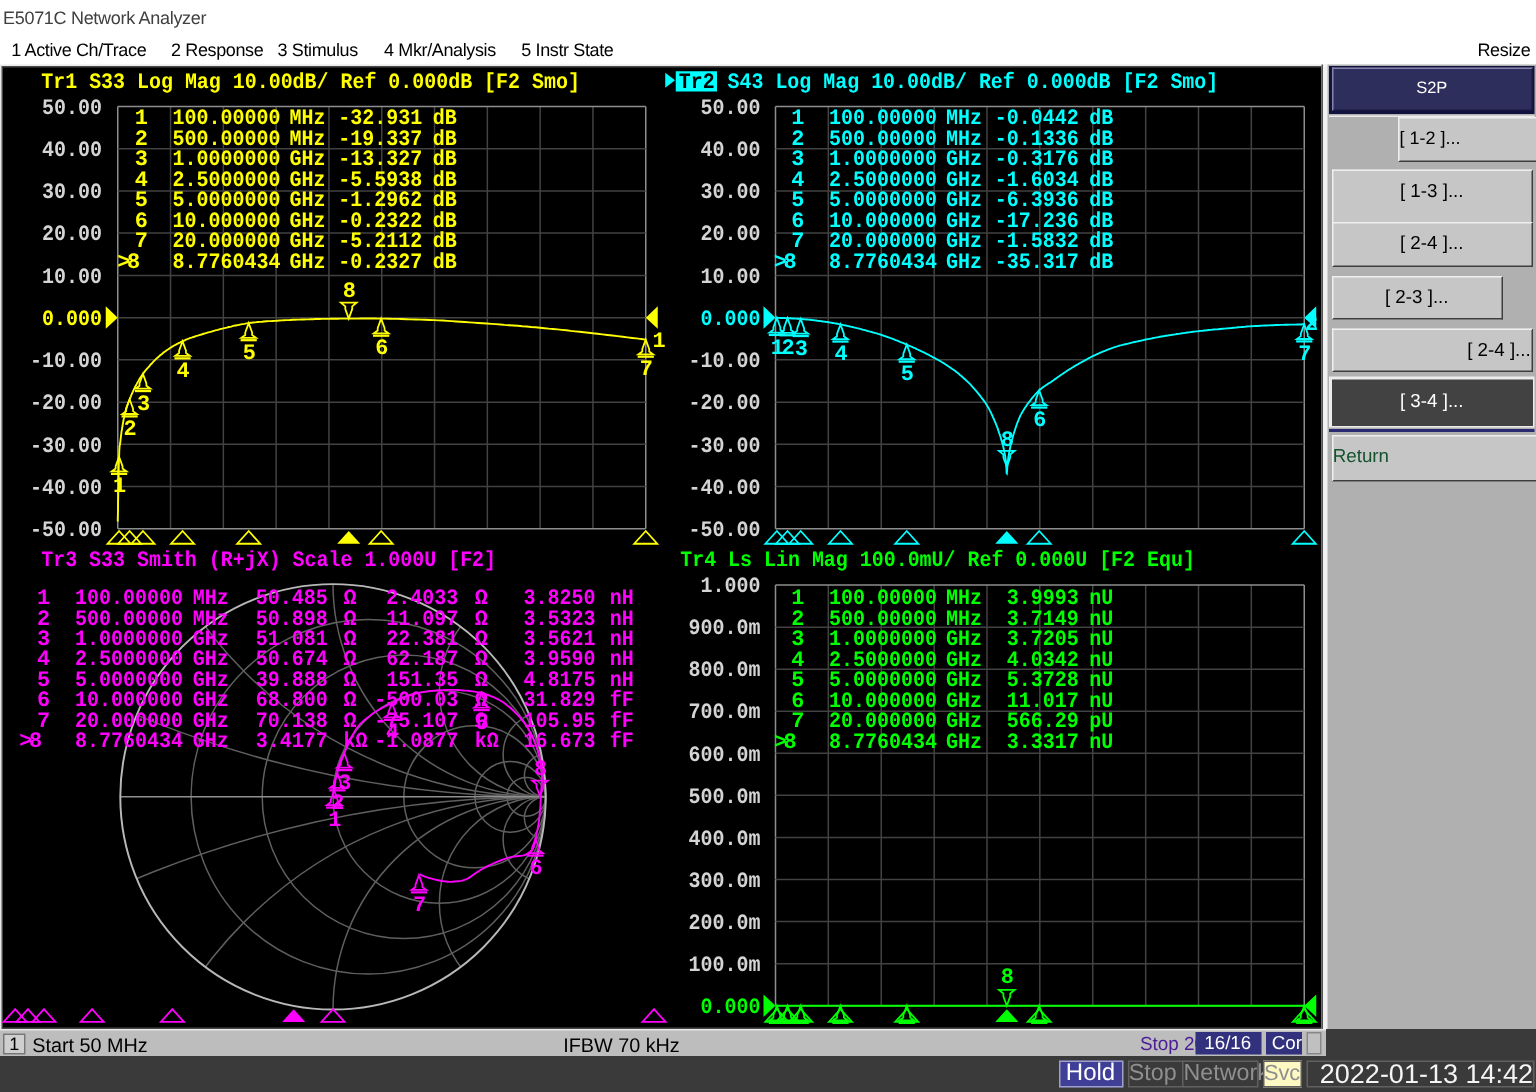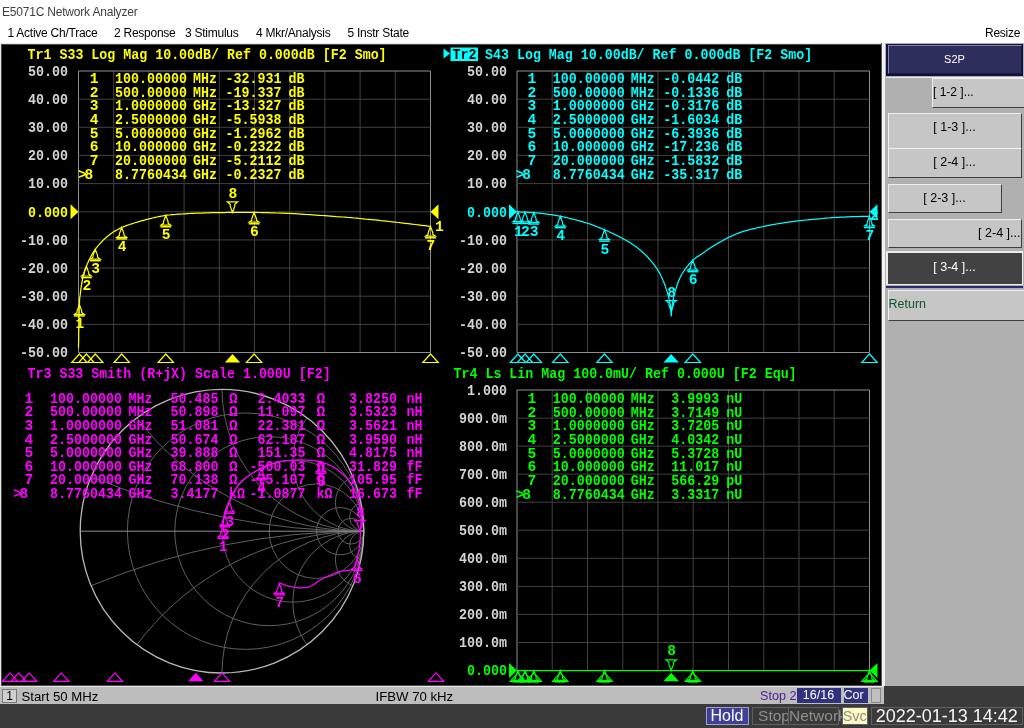--- a/index.html
+++ b/index.html
@@ -32,28 +32,28 @@
 <div class="abs" style="left:886px;top:286.3px;width:137px;height:2.2px;background:#2a2a70"></div>
 <div class="abs" style="left:887.5px;top:290px;width:150px;height:30.5px;background:#c6c6c6;border-top:1.5px solid #efefef;border-left:1.5px solid #efefef;border-right:1.5px solid #3e3e3e;border-bottom:1.5px solid #3e3e3e;color:#14532d;font-size:12.5px;text-align:left;line-height:27px">Return</div>
 
 <div class="abs" style="left:0;top:686px;width:1024px;height:42px;background:#3a3a3a"></div>
 <div class="abs" style="left:0;top:686px;width:884px;height:17.5px;background:#bdbdbd;border-top:1px solid #e8e8e8">
   <div class="abs" style="left:2px;top:1.5px;width:15px;height:14px;background:#cfcfcf;border:1px solid #777;color:#000;font-size:12px;text-align:center;line-height:13px">1</div>
   <span class="abs" style="left:21.5px;top:1.5px;font-size:13.2px;color:#000">Start 50 MHz</span>
   <span class="abs" style="left:375.5px;top:1.5px;font-size:13.2px;color:#000">IFBW 70 kHz</span>
   <span class="abs" style="left:760px;top:1.5px;font-size:12.6px;color:#4c1d95">Stop 20 GHz</span>
   <div class="abs" style="left:796.5px;top:1px;width:44px;height:15px;background:#31317d;color:#fff;font-size:12.5px;text-align:center;line-height:15px">16/16</div>
-  <div class="abs" style="left:843.5px;top:1px;width:24.5px;height:15px;background:#31317d;color:#fff;font-size:12.5px;text-align:left;line-height:15px">Cor</div>
+  <div class="abs" style="left:843.5px;top:1px;width:24.5px;height:15px;background:#31317d;color:#fff;font-size:12.5px;text-align:right;line-height:15px">Cor</div>
   <div class="abs" style="left:870.5px;top:1px;width:10px;height:15px;background:#c0c0c0;border:1px solid #888"></div>
 </div>
 <div class="abs" style="left:705.5px;top:707px;width:43px;height:18px;background:#3f3f98;border:1px solid #9f9fc8;color:#fff;font-size:16px;text-align:center;line-height:16.5px">Hold</div>
-<div class="abs" style="left:751.5px;top:707px;width:45px;height:18px;background:#3a3a3a;border:1px solid #606060;color:#8f8f8f;font-size:15.5px;text-align:center;line-height:16.5px">Stop</div>
+<div class="abs" style="left:751.5px;top:707px;width:45px;height:18px;background:#3a3a3a;border:1px solid #606060;color:#8f8f8f;font-size:15.5px;text-align:left;line-height:16.5px">Stop</div>
 <div class="abs" style="left:788px;top:707px;width:50.5px;height:18px;background:#3a3a3a;border:1px solid #606060;color:#8f8f8f;font-size:15.5px;text-align:center;line-height:16.5px">Network</div>
 <div class="abs" style="left:841.5px;top:707px;width:26.5px;height:18px;background:#fef9c3;border:1px solid #606060;color:#8f8f8f;font-size:14.5px;text-align:center;line-height:16.5px">Svc</div>
-<div class="abs" style="left:870.5px;top:707px;width:152.5px;height:18px;background:#3a3a3a;border:1px solid #606060;color:#f5f5f5;font-size:18px;letter-spacing:0px;text-align:center;line-height:17px">2022-01-13 14:42</div>
+<div class="abs" style="left:870.5px;top:707px;width:152.5px;height:18px;background:#3a3a3a;border:1px solid #606060;color:#f5f5f5;font-size:18px;letter-spacing:0px;text-align:right;line-height:17px">2022-01-13 14:42</div>
 <svg class="abs" style="left:0;top:0" width="1024" height="728" font-family="Liberation Mono, monospace" font-weight="bold">
 <line x1="78.5" y1="71.0" x2="78.5" y2="352.5" stroke="#8e8e8e" stroke-width="1"></line>
     <line x1="113.7" y1="71.0" x2="113.7" y2="352.5" stroke="#424242" stroke-width="1"></line>
     <line x1="148.9" y1="71.0" x2="148.9" y2="352.5" stroke="#424242" stroke-width="1"></line>
     <line x1="184.1" y1="71.0" x2="184.1" y2="352.5" stroke="#424242" stroke-width="1"></line>
     <line x1="219.3" y1="71.0" x2="219.3" y2="352.5" stroke="#424242" stroke-width="1"></line>
     <line x1="254.5" y1="71.0" x2="254.5" y2="352.5" stroke="#424242" stroke-width="1"></line>
     <line x1="289.7" y1="71.0" x2="289.7" y2="352.5" stroke="#424242" stroke-width="1"></line>
     <line x1="324.9" y1="71.0" x2="324.9" y2="352.5" stroke="#424242" stroke-width="1"></line>
     <line x1="360.1" y1="71.0" x2="360.1" y2="352.5" stroke="#424242" stroke-width="1"></line>

